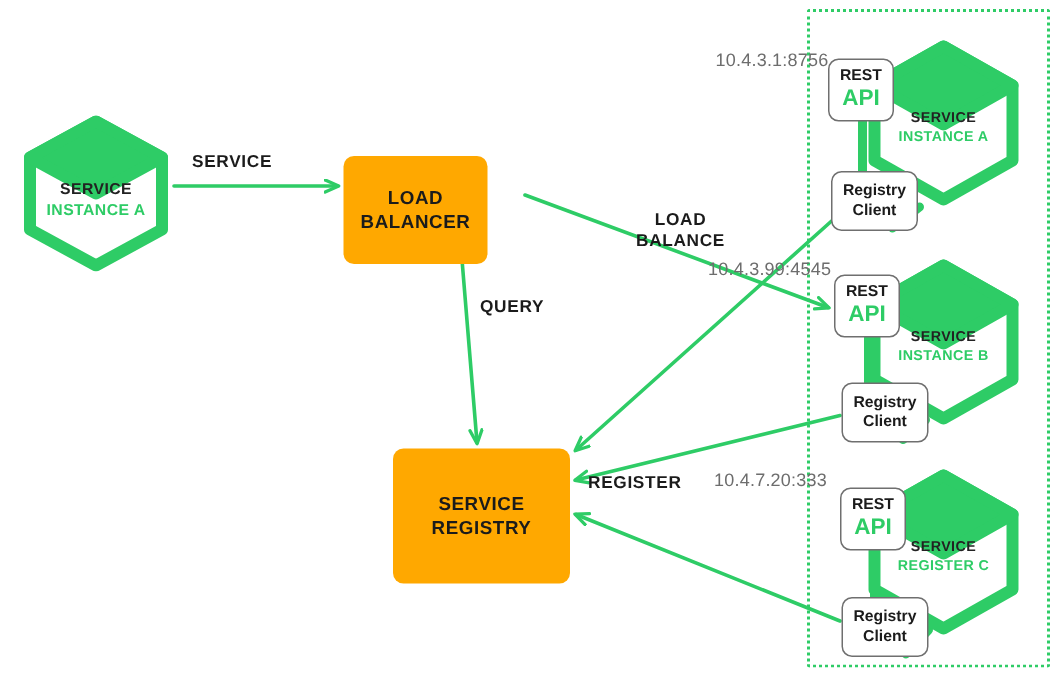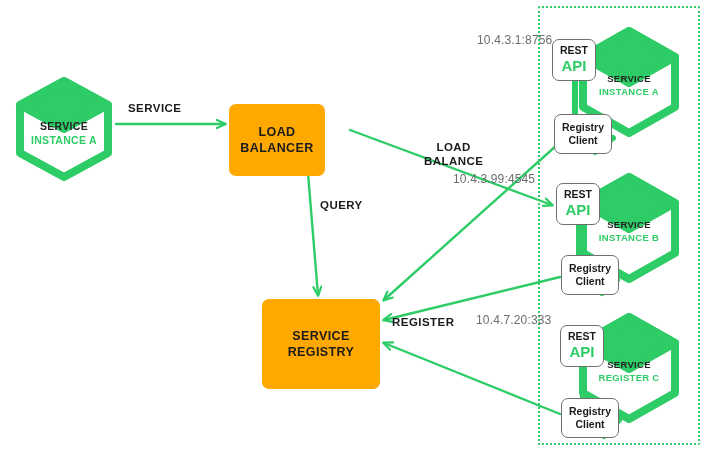--- a/index.html
+++ b/index.html
@@ -147,21 +147,21 @@
   .ip-label {
     position: absolute;
     font-size: 12px;
     font-weight: normal;
     color: #6d6d6d;
     letter-spacing: 0.15px;
     z-index: 8;
     white-space: nowrap;
   }
   #ip-a { left: 477px; top: 33px; }
-  #ip-b { left: 453px; top: 172px; }
+  #ip-b { left: 472px; top: 172px; }
   #ip-c { left: 476px; top: 313px; }
 
   
   #cluster-boundary {
     position: absolute;
     left: 538px;
     top: 6px;
     width: 158px;
     height: 435px;
     border: 2.5px dotted #2ECC66;

